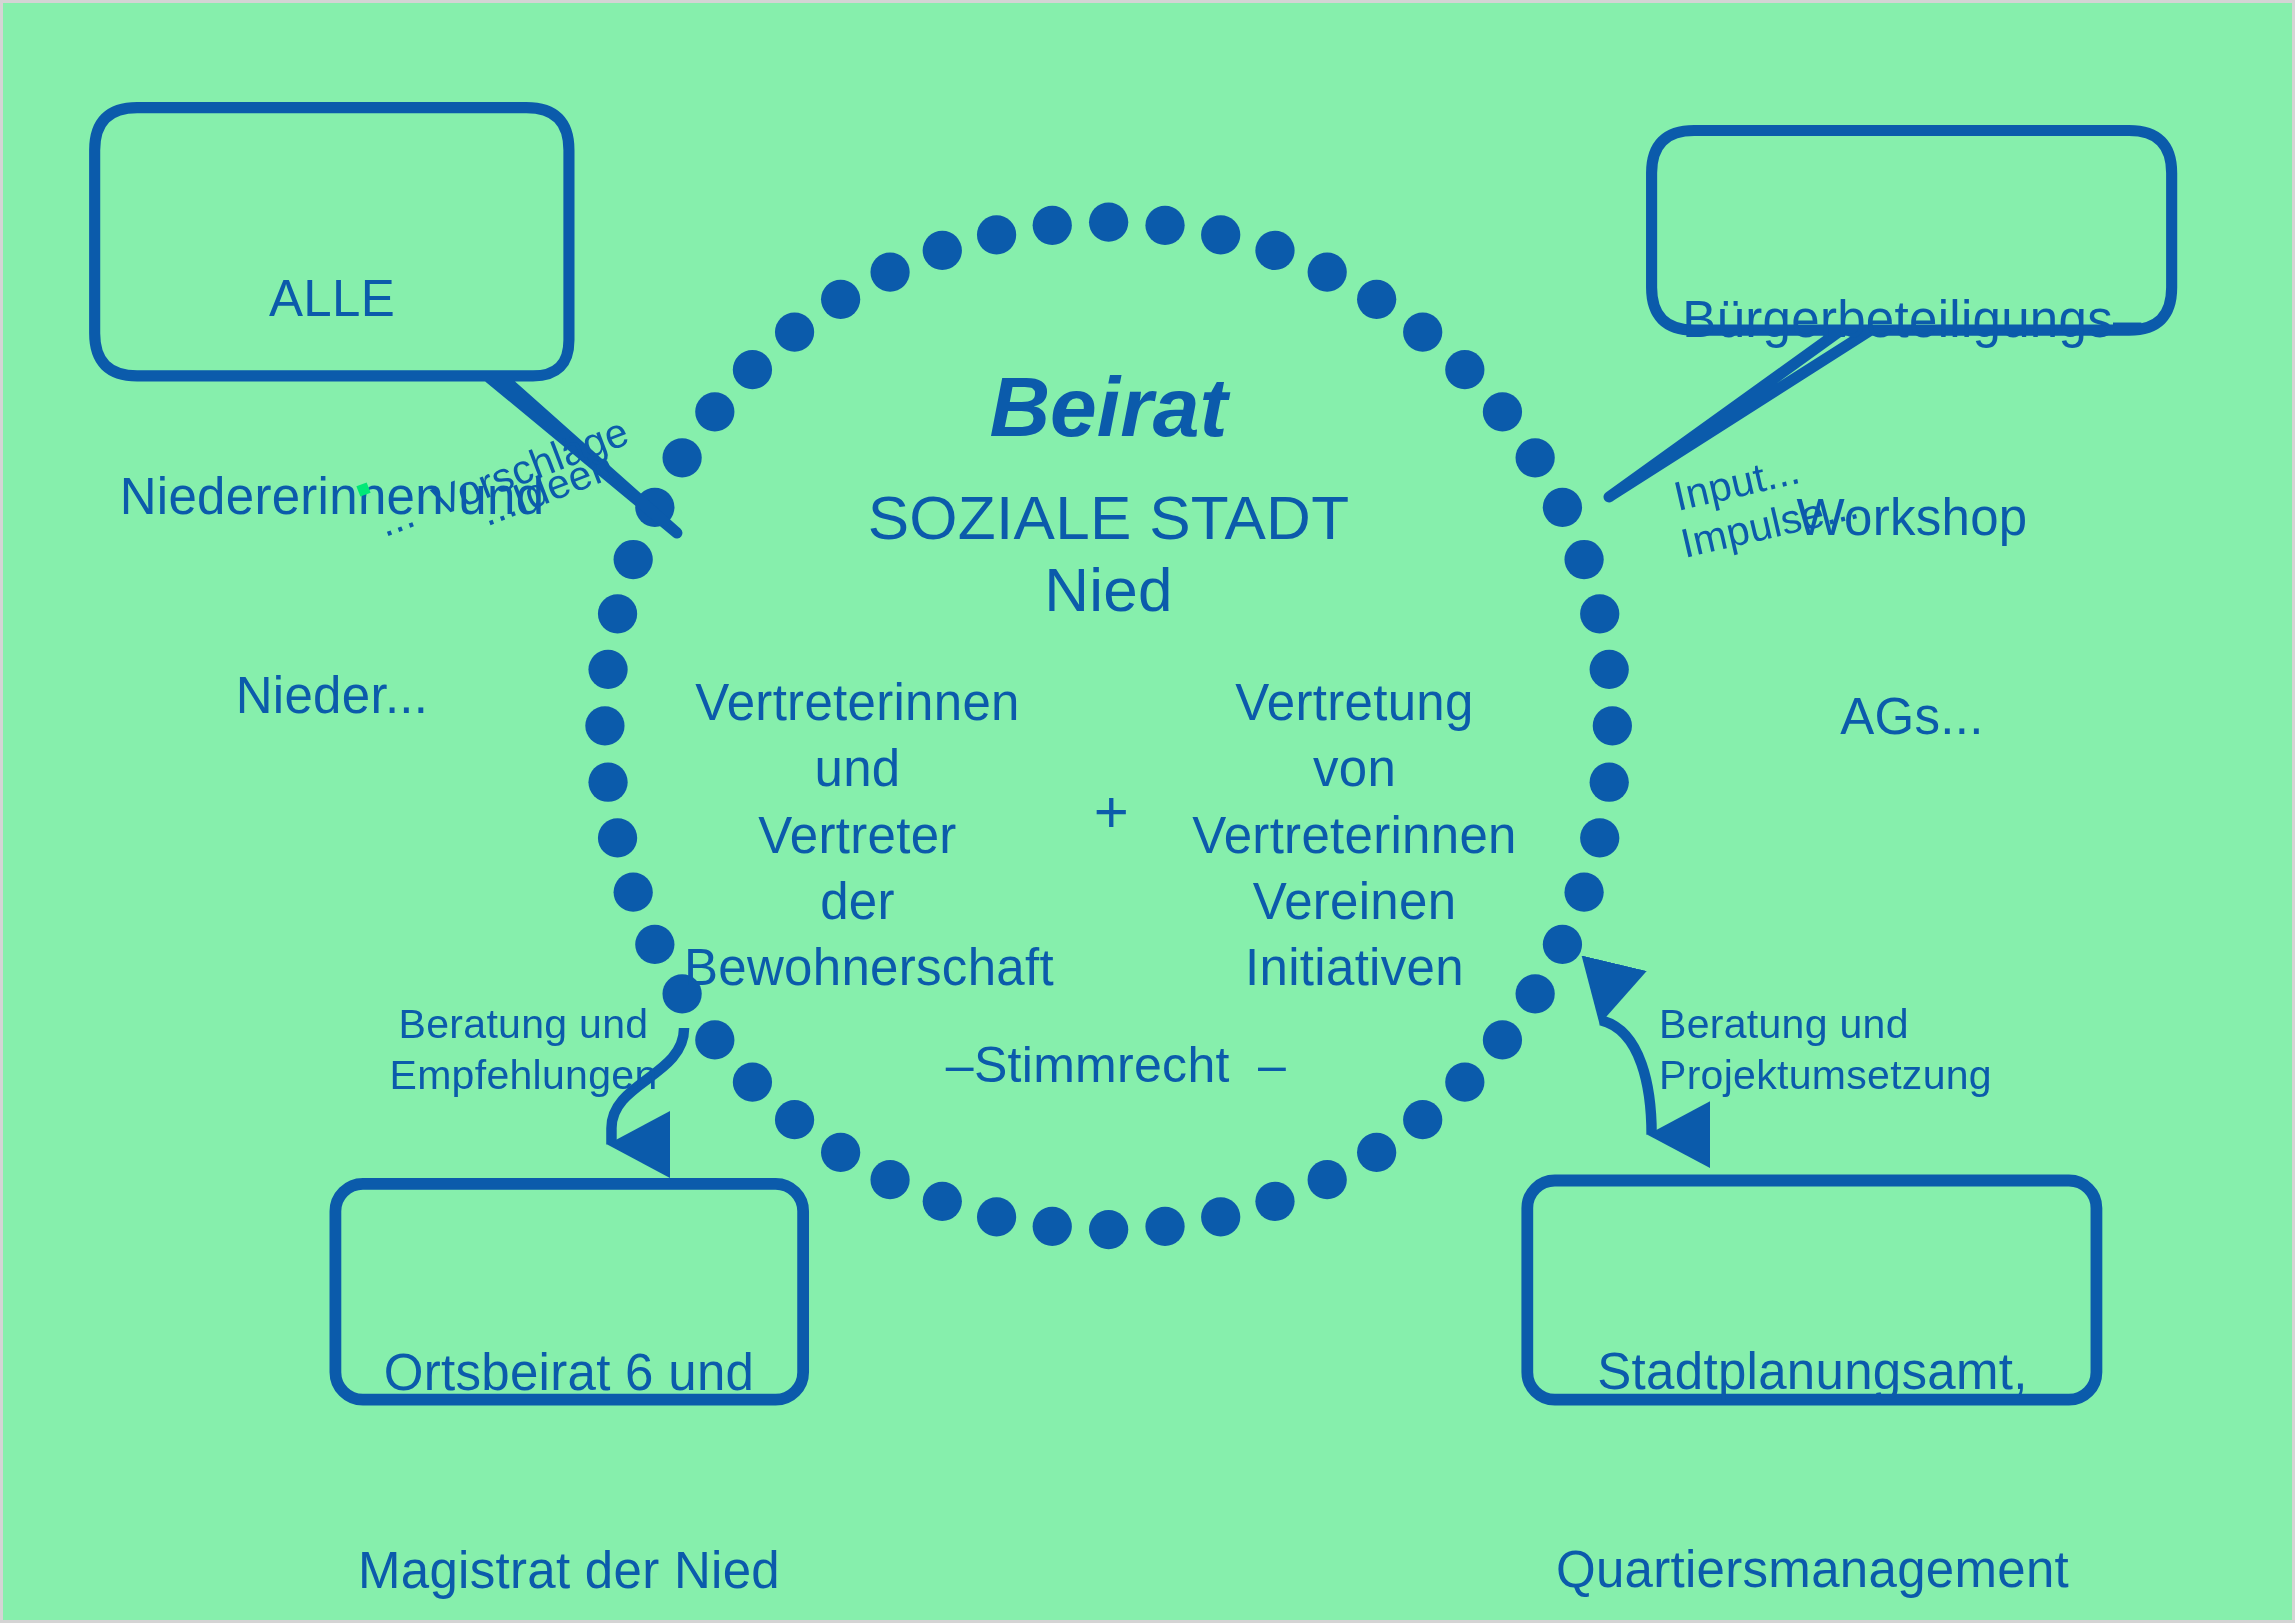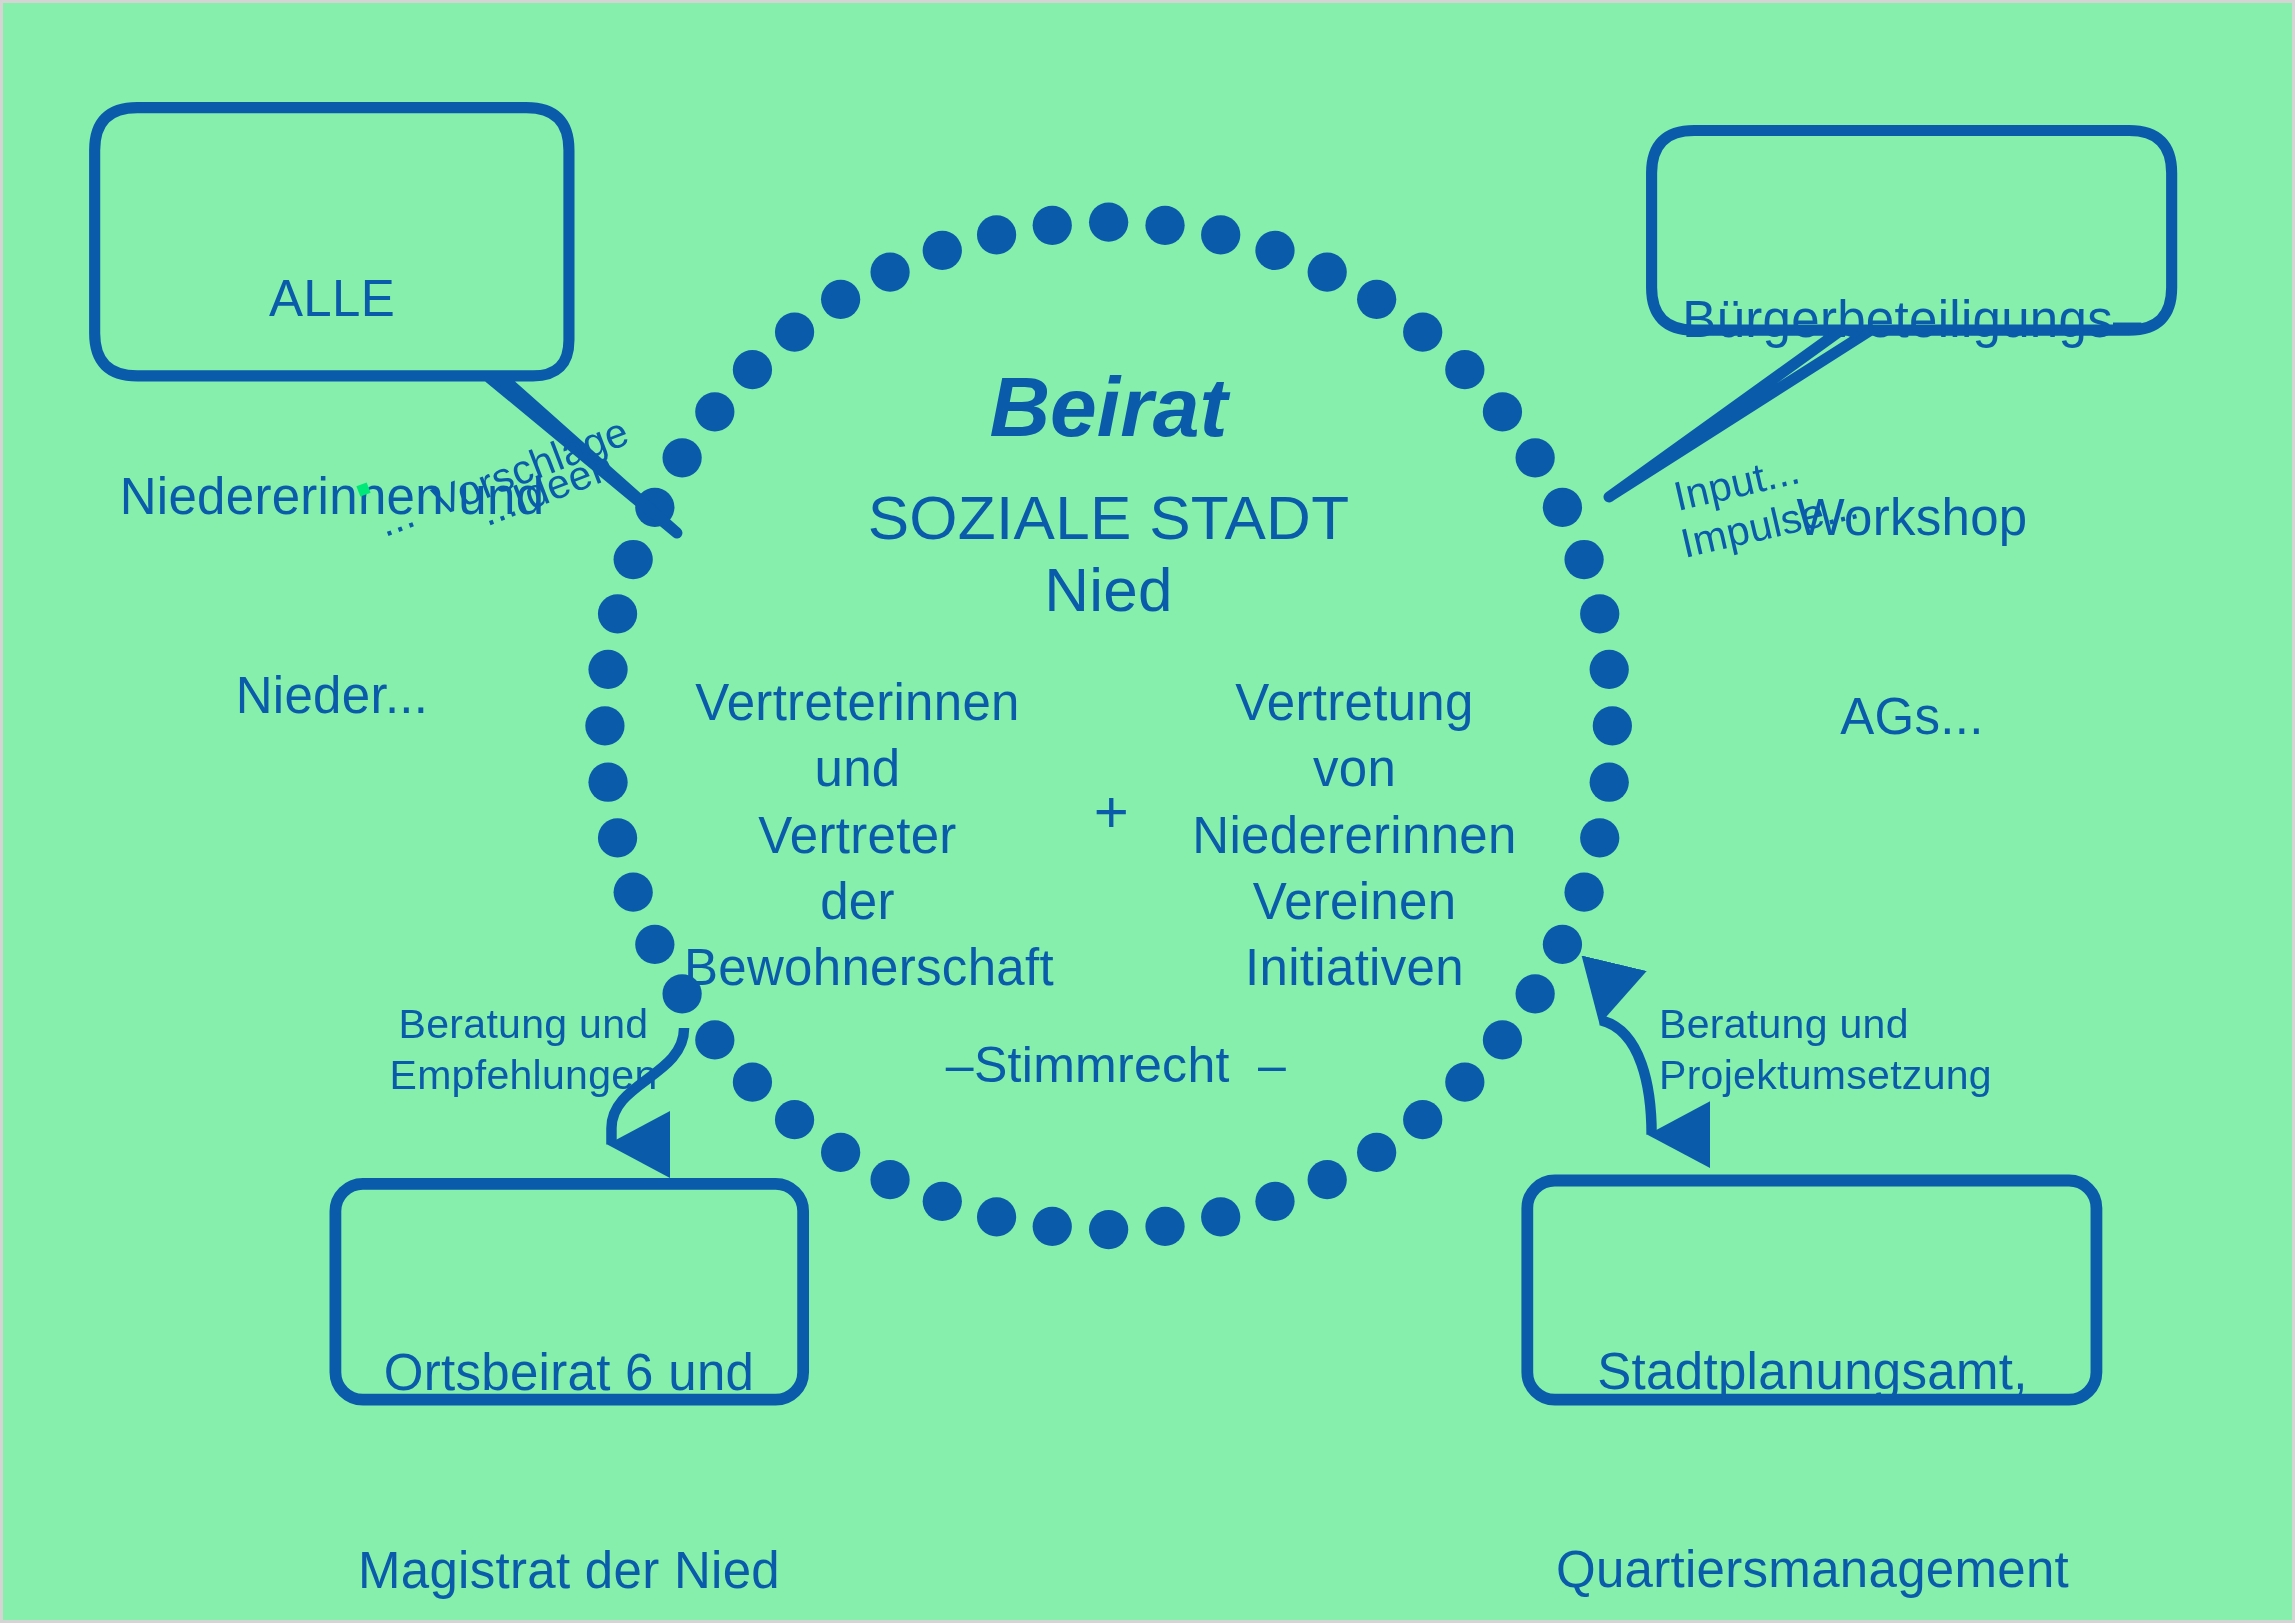--- a/index.html
+++ b/index.html
@@ -196,21 +196,21 @@
   <div class="txt center-col" style="left:681px; top:667px; width:347px;">Vertreterinnen
 und
 Vertreter
 der
 Bewohnerschaft</div>
 
   <div class="txt plus-sign" style="left:1076px; top:775px; width:65px;">+</div>
 
   <div class="txt center-col" style="left:1178px; top:667px; width:347px;">Vertretung
 von
-Niedererinnen
+Vertreterinnen
 Vereinen
 Initiativen</div>
 
   <div class="txt stimmrecht" style="left:910px; top:1034px; width:406px;">–Stimmrecht  –</div>
 
   <div class="txt annot rot-left" style="left:470px; top:487px; width:209px;">...Ideen</div>
   <div class="greendot" style="left:355px; top:481px;"></div>
   <div class="txt annot rot-left" style="left:360px; top:501px; width:301px;"> ...  Vorschläge</div>
 
   <div class="txt annot rot-right" style="left:1666px; top:470px; width:196px;">Input...</div>

